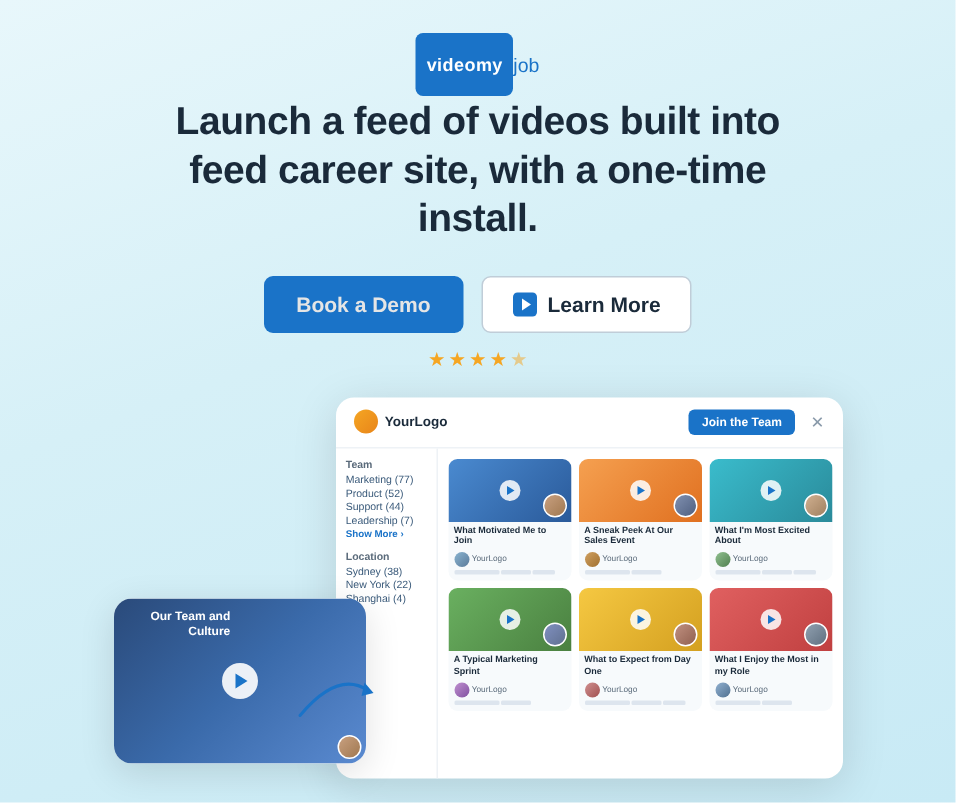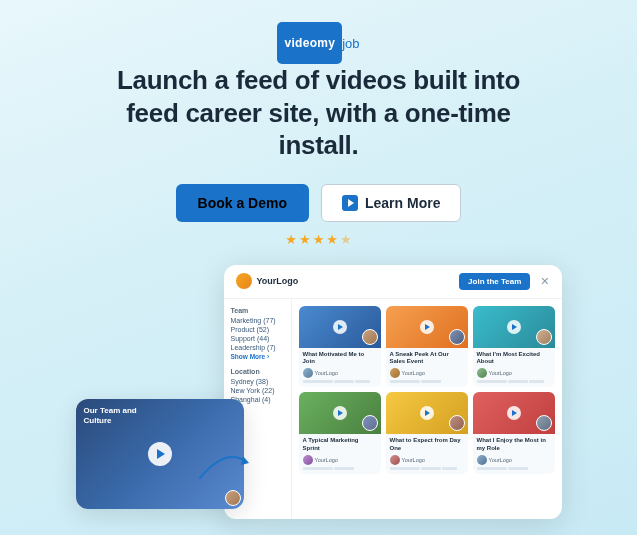--- a/index.html
+++ b/index.html
@@ -50,21 +50,21 @@
 
     
     .cta-row {
       display: flex;
       gap: 12px;
       margin-top: 22px;
       align-items: center;
     }
     .btn-demo {
       background: #1a73c8;
-      color: #000000;
+      color: #e5e5e5;
       border: none;
       border-radius: 6px;
       padding: 11px 22px;
       font-size: 14px;
       font-weight: 600;
       cursor: pointer;
     }
     .btn-learn {
       background: #fff;
       color: #1a2a3a;
@@ -145,20 +145,21 @@
       margin-bottom: 10px;
     }
     .widget-video {
       width: 100%;
       height: 110px;
       background: linear-gradient(135deg, #2a4a7a 0%, #3a6aaa 50%, #5a8ad0 100%);
       position: relative;
       display: flex;
       align-items: center;
       justify-content: center;
+      text-align: right;
     }
     .widget-video-title {
       position: absolute;
       top: 7px;
       left: 8px;
       color: #fff;
       font-size: 8px;
       font-weight: 700;
       line-height: 1.3;
       max-width: 70px;

